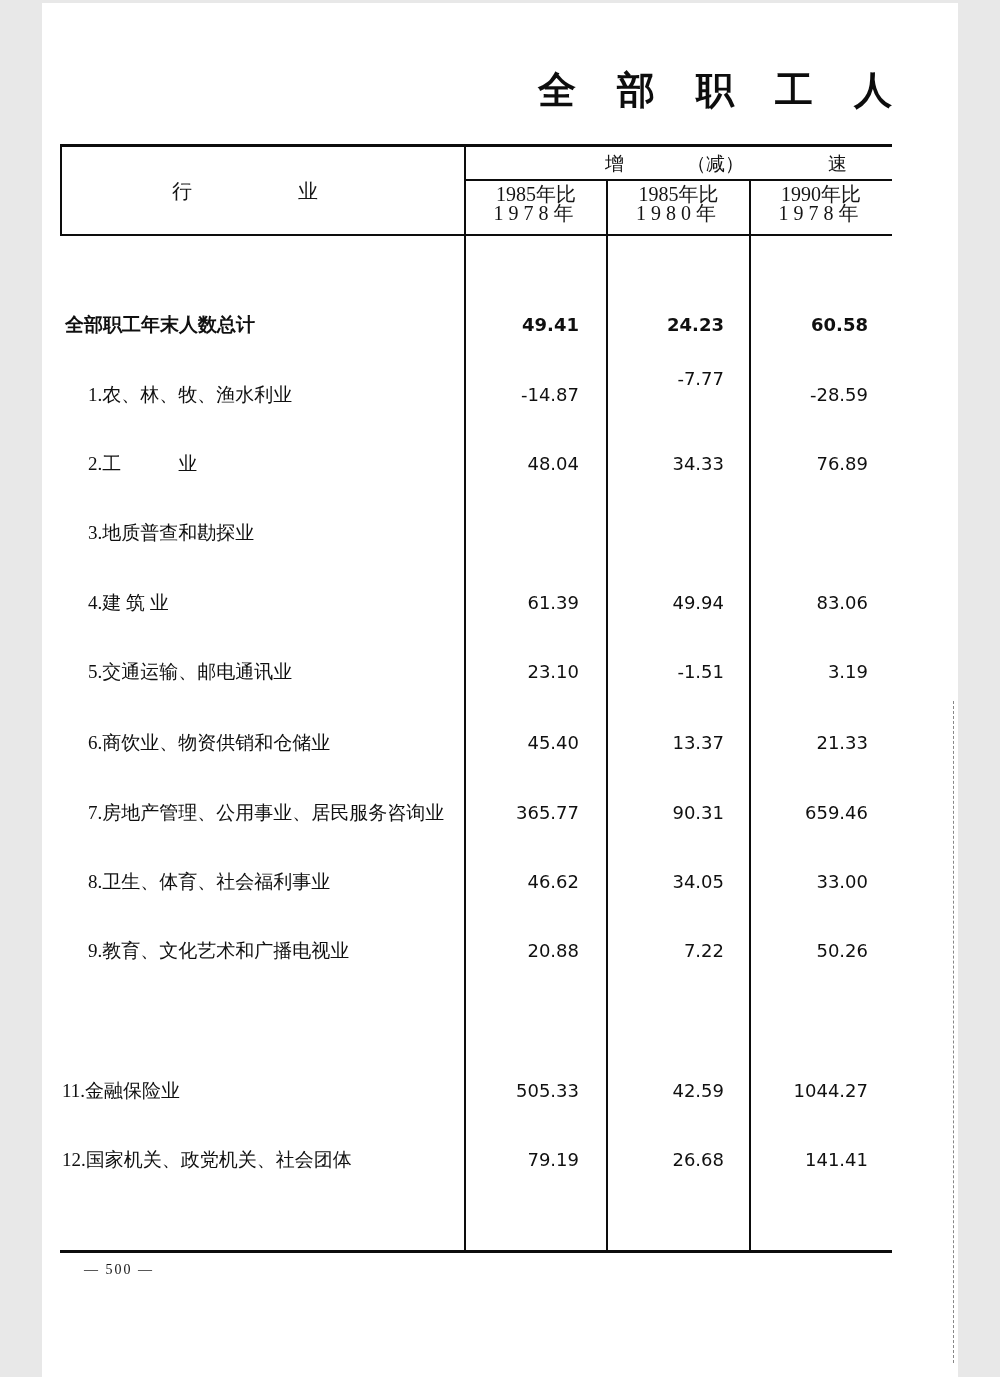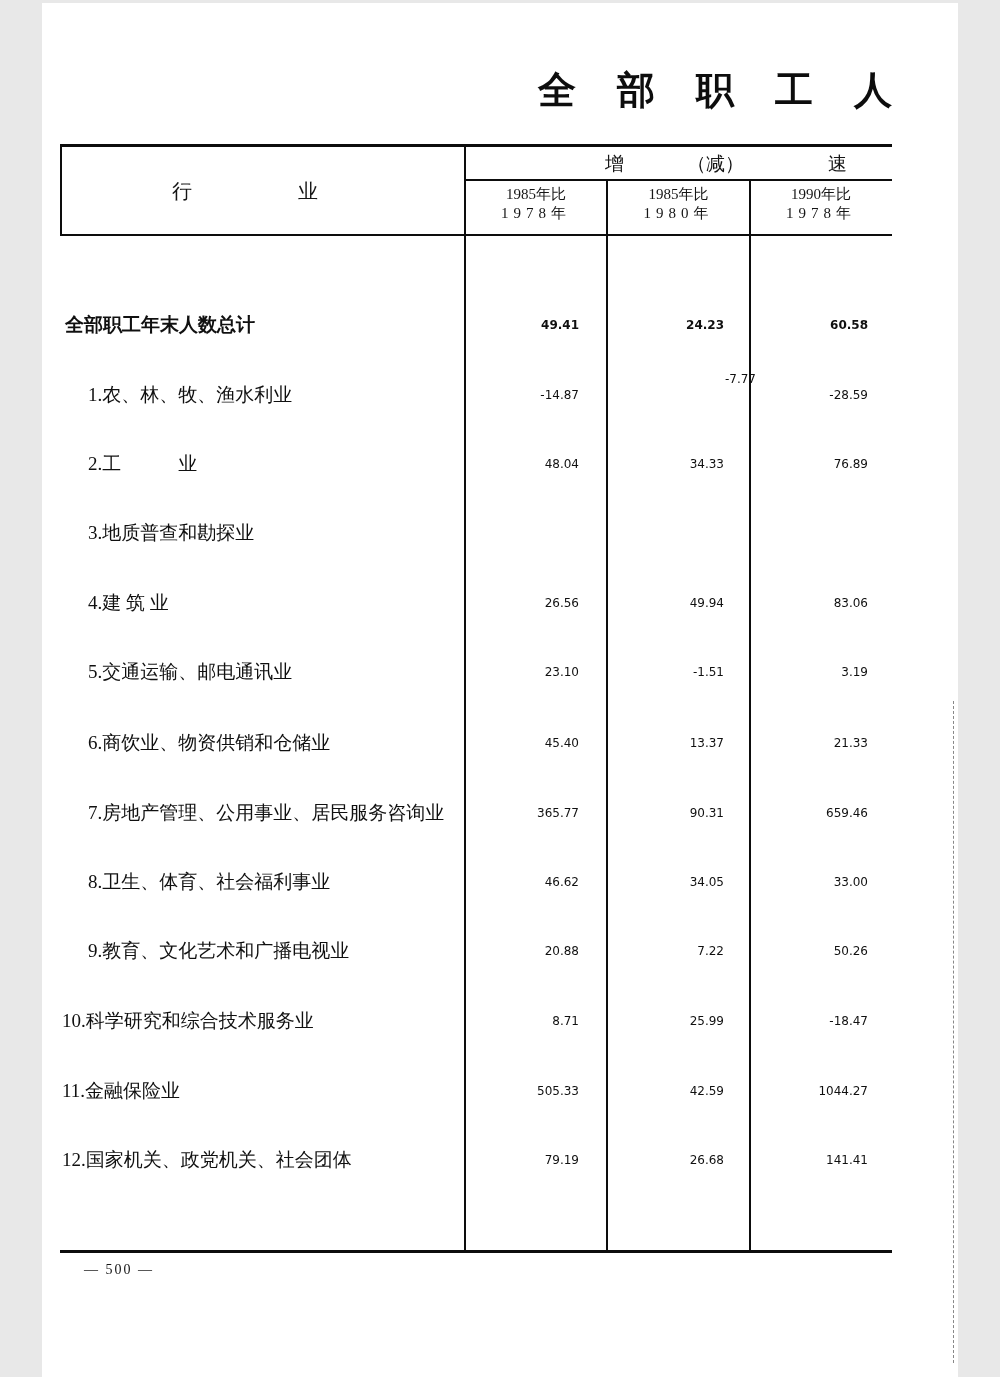--- a/index.html
+++ b/index.html
@@ -30,44 +30,44 @@
   }
   
   .industry-label {
     position:absolute; left:130px; top:175px;
     font-size:20px; letter-spacing:106px; white-space:nowrap;
   }
   .span-part { position:absolute; top:148px; font-size:19px; white-space:nowrap; }
   .sp1 { left:563px; } .sp2 { left:645px; } .sp3 { left:786px; }
   .subhead {
     position:absolute; top:182px; text-align:center;
-    font-size:15px; line-height:19px; white-space:nowrap;
+    font-size:20px; line-height:19px; white-space:nowrap;
   }
   .sh1 { left:423px; width:142px; }
   .sh2 { left:565px; width:143px; }
   .sh3 { left:708px; width:142px; }
   .subhead .l2 { letter-spacing:5px; }
   
   .trow { position:absolute; left:18px; width:832px; height:30px; }
   .lbl {
     position:absolute; left:28px; top:0; font-size:19px; line-height:26px;
     white-space:nowrap; color:#101010;
   }
   .lbl-flush  { left:5px; }
   .lbl-tight  { left:2px; }
   .val {
     position:absolute; top:3px; text-align:right;
-    font-size:12px; line-height:20px;
+    font-size:18px; line-height:20px;
     font-family:"DejaVu Sans","Liberation Sans",sans-serif;
     color:#101010;
   }
   .c1 { left:405px; width:114px; }
   .c2 { left:547px; width:117px; }
   .c3 { left:690px; width:118px; }
-  .raised { top:-13px;padding-left:32px; }
+  .raised { top:-13px; }
   .bold .lbl, .bold .val { font-weight:bold; }
   .r0  { top:309px; } .r1  { top:379px; } .r2  { top:448px; }
   .r3  { top:517px; } .r4  { top:587px; } .r5  { top:656px; }
   .r6  { top:727px; } .r7  { top:797px; } .r8  { top:866px; }
   .r9  { top:935px; } .r10 { top:1005px; } .r11 { top:1075px; }
   .r12 { top:1144px; }
   
   .page-number {
     position:absolute; left:42px; top:1259px;
     font-size:14px; letter-spacing:2px; white-space:nowrap;
@@ -131,21 +131,21 @@
 
   <div class="trow r3">
     <div class="lbl">3.地质普查和勘探业</div>
     <div class="val c1"></div>
     <div class="val c2"></div>
     <div class="val c3"></div>
   </div>
 
   <div class="trow r4">
     <div class="lbl">4.建 筑 业</div>
-    <div class="val c1">26.56</div>
+    <div class="val c1">61.39</div>
     <div class="val c2">49.94</div>
     <div class="val c3">83.06</div>
   </div>
 
   <div class="trow r5">
     <div class="lbl">5.交通运输、邮电通讯业</div>
     <div class="val c1">23.10</div>
     <div class="val c2">-1.51</div>
     <div class="val c3">3.19</div>
   </div>
@@ -171,26 +171,20 @@
     <div class="val c3">33.00</div>
   </div>
 
   <div class="trow r9">
     <div class="lbl">9.教育、文化艺术和广播电视业</div>
     <div class="val c1">20.88</div>
     <div class="val c2">7.22</div>
     <div class="val c3">50.26</div>
   </div>
 
-  <div class="trow r10">
-    <div class="lbl lbl-tight">10.科学研究和综合技术服务业</div>
-    <div class="val c1">8.71</div>
-    <div class="val c2">25.99</div>
-    <div class="val c3">-18.47</div>
-  </div>
 
   <div class="trow r11">
     <div class="lbl lbl-tight">11.金融保险业</div>
     <div class="val c1">505.33</div>
     <div class="val c2">42.59</div>
     <div class="val c3">1044.27</div>
   </div>
 
   <div class="trow r12">
     <div class="lbl lbl-tight">12.国家机关、政党机关、社会团体</div>

